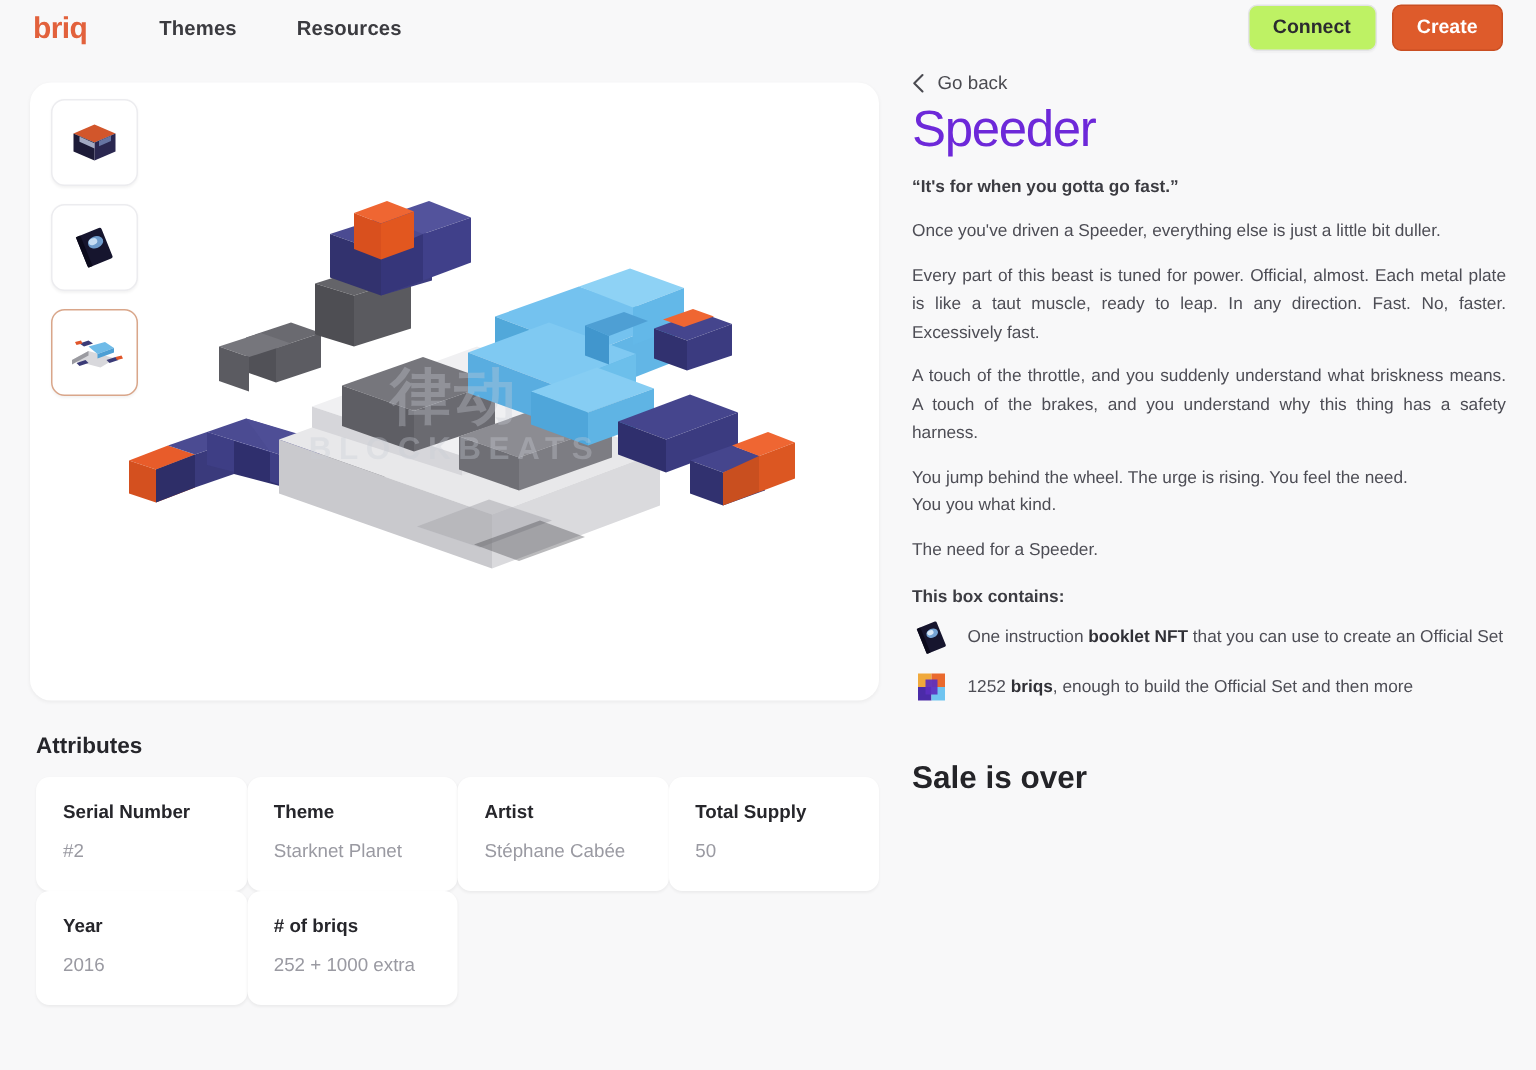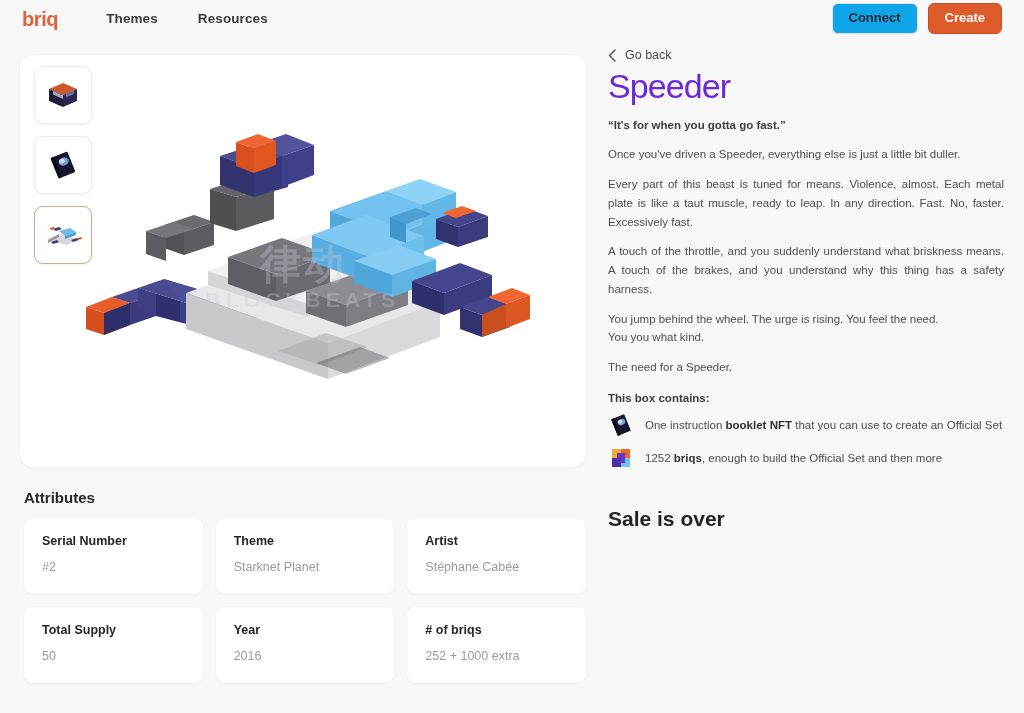--- a/index.html
+++ b/index.html
@@ -48,21 +48,21 @@
   .btn {
     font-family: "Liberation Sans", sans-serif;
     font-size: 13px;
     font-weight: 600;
     border-radius: 6px;
     padding: 7px 16px;
     cursor: pointer;
     line-height: 1.1;
   }
   .btn-connect {
-    background: #0ea5e9;
+    background: #bef264;
     border: 1px solid #e3e3e6;
     color: #2b2b2f;
     box-shadow: 0 1px 1px rgba(0,0,0,0.03);
   }
   .btn-create {
     background: #de5b2b;
     border: 1px solid #c94e22;
     color: #ffffff;
   }
 
@@ -149,22 +149,22 @@
 
   
   .attrs-title {
     font-size: 15px;
     font-weight: 700;
     color: #26262b;
     margin: 22px 0 12px 4px;
   }
   .attr-grid {
     display: grid;
-    grid-template-columns: repeat(3, 1fr);
-    gap: 13px;
+    grid-template-columns: repeat(4, 1fr);
+    gap: 0;
     padding-left: 4px;
   }
   .attr-card {
     background: #ffffff;
     border-radius: 9px;
     padding: 16px 18px 18px 18px;
     min-height: 76px;
     box-shadow: 0 1px 2px rgba(16,16,20,0.05);
   }
   .attr-label {
@@ -443,21 +443,21 @@
       <svg width="8" height="13" viewBox="0 0 8 13">
         <path d="M7 1 L1.5 6.5 L7 12" stroke="#4a4a50" stroke-width="1.4" fill="none" stroke-linecap="round" stroke-linejoin="round"></path>
       </svg>
       <span>Go back</span>
     </div>
 
     <div class="title">Speeder</div>
     <div class="tagline">“It's for when you gotta go fast.”</div>
 
     <div class="para">Once you've driven a Speeder, everything else is just a little bit duller.</div>
-    <div class="para">Every part of this beast is tuned for means. Violence, almost. Each metal plate is like a taut muscle, ready to leap. In any direction. Fast. No, faster. Excessively fast.</div>
+    <div class="para">Every part of this beast is tuned for power. Official, almost. Each metal plate is like a taut muscle, ready to leap. In any direction. Fast. No, faster. Excessively fast.</div>
     <div class="para">A touch of the throttle, and you suddenly understand what briskness means. A touch of the brakes, and you understand why this thing has a safety harness.</div>
     <div class="para nojust" style="white-space:pre-line">You jump behind the wheel. The urge is rising. You feel the need.
 You you what kind.</div>
     <div class="para nojust">The need for a Speeder.</div>
 
     <div class="contains-title">This box contains:</div>
 
     <div class="contains-row">
       <div class="contains-icon">
         <svg width="24" height="24" viewBox="0 0 24 24">

